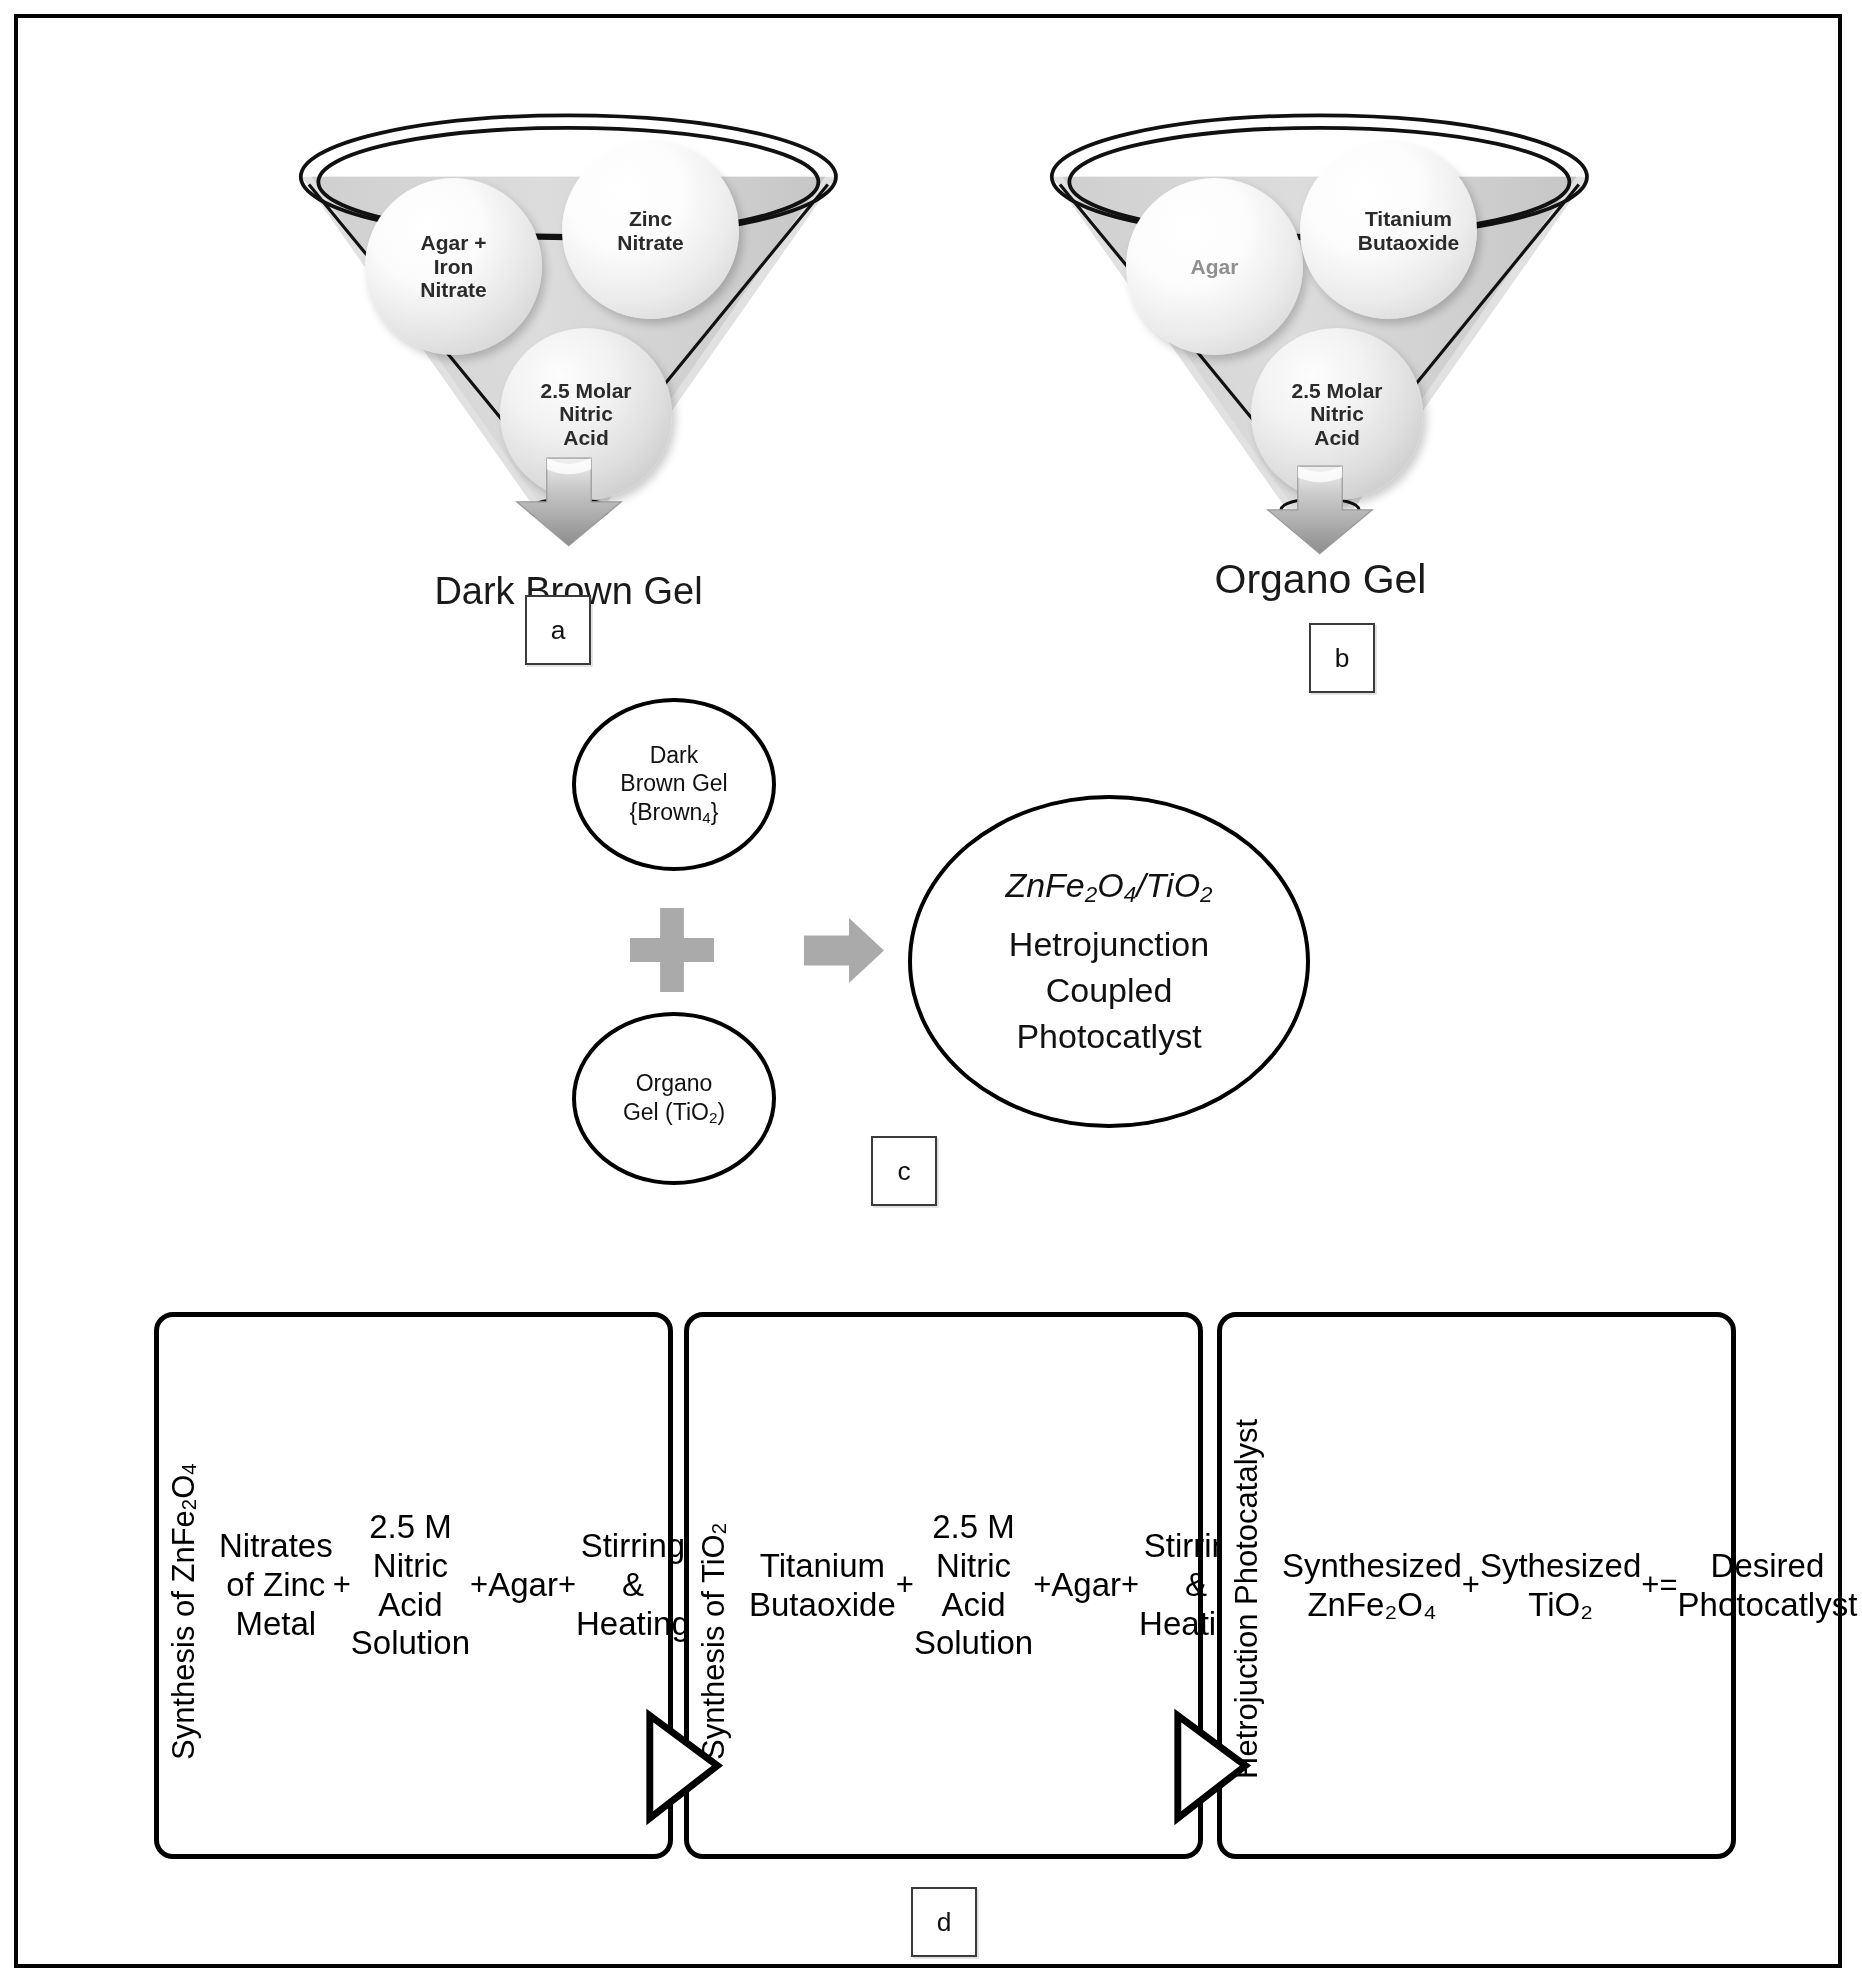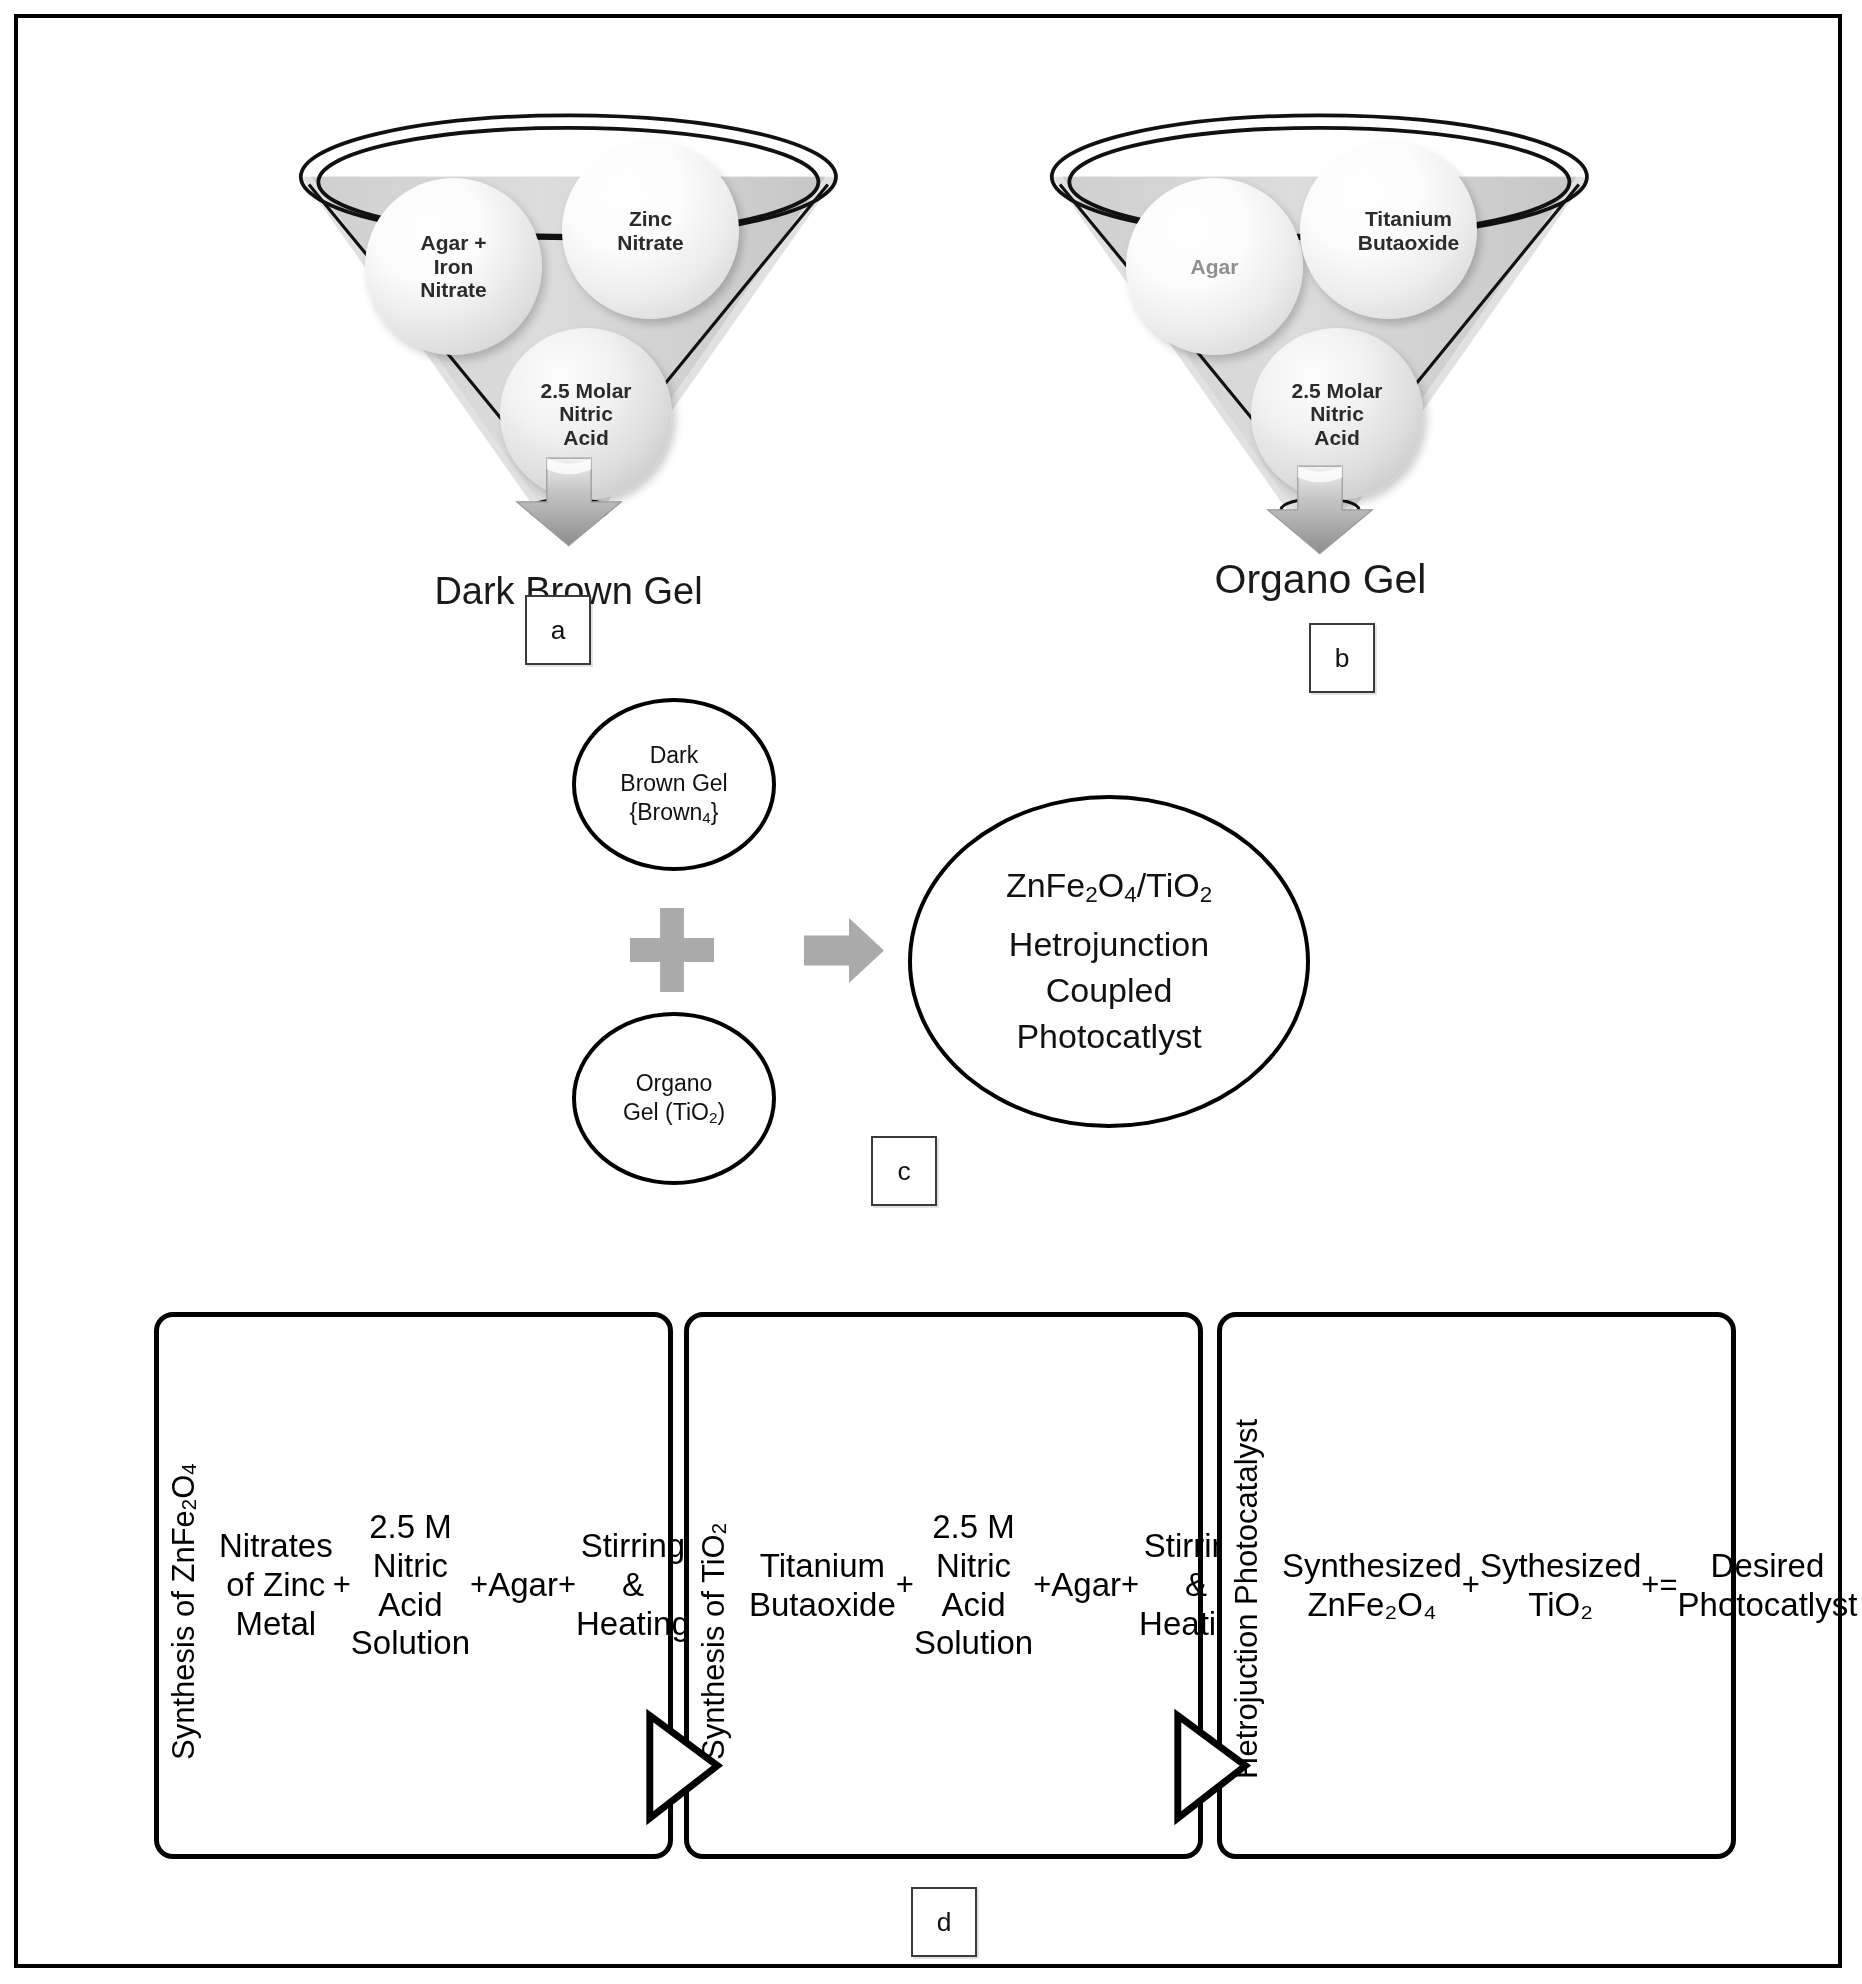--- a/index.html
+++ b/index.html
@@ -279,21 +279,21 @@
 
   <div class="ellipse-node small" style="left:572px; top:1012px; width:204px; height:173px;">
     <span>
       <span>Organo</span><br>
       <span>Gel (TiO</span><sub>2</sub><span>)</span>
     </span>
   </div>
 
   <div class="ellipse-node big" style="left:908px; top:795px; width:402px; height:333px;">
     <span>
-      <span style="display:inline-block; padding-bottom:11.3px;"><span>ZnFe</span><sub>2</sub><span>O</span><sub>4</sub><span>/TiO</span><sub>2</sub></span><br>
+      <span style="display:inline-block; padding-bottom:11.3px;font-style:italic;"><span>ZnFe</span><sub>2</sub><span>O</span><sub>4</sub><span>/TiO</span><sub>2</sub></span><br>
       <span>Hetrojunction</span><br>
       <span>Coupled</span><br>
       <span>Photocatlyst</span>
     </span>
   </div>
 
   <div class="letter-box" style="left:871px; top:1136px; width:66px; height:70px;">c</div>
 
   <div class="dbox" style="left:154px; top:1312px; width:519px; height:547px;">
     <div class="dbox-vlabel" style="height:434px;">

